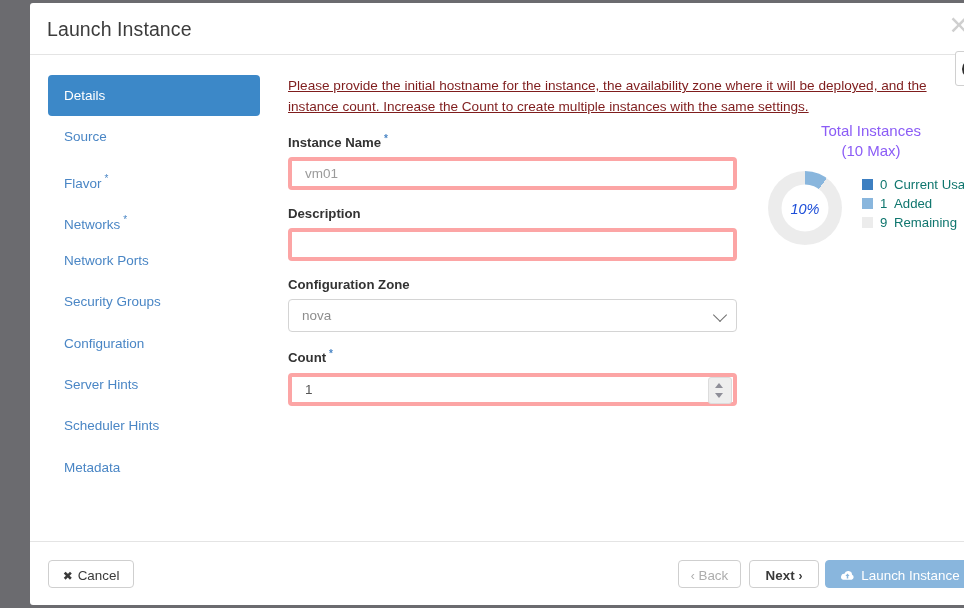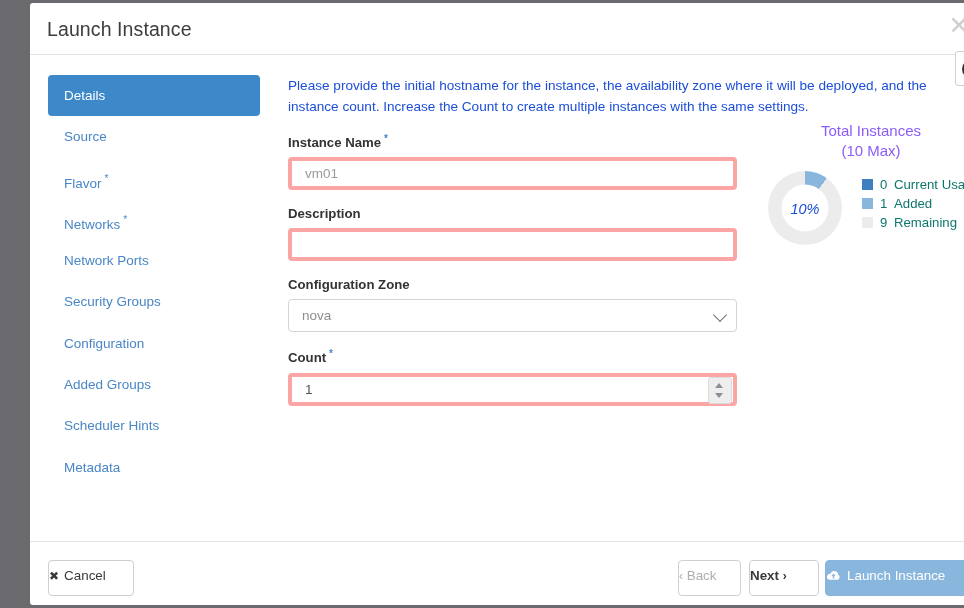--- a/index.html
+++ b/index.html
@@ -142,22 +142,23 @@
   #form-area {
     position: absolute;
     left: 258px;
     top: 72px;
     width: 670px;
   }
   #intro-text {
     width: 667px;
     font-size: 13.6px;
     line-height: 21px;
-    color: #1d4ed8;
+    color: #7f1d1d;
     margin: 0 0 16px 0;
+    text-decoration: underline;
   }
   .field-label {
     font-size: 13.2px;
     font-weight: bold;
     color: #333333;
     margin: 0 0 7px 0;
   }
   .field-block { margin-bottom: 16px; }
   .text-input {
     width: 449px;
@@ -303,29 +304,30 @@
   }
   #footer {
     position: absolute;
     left: 0;
     top: 539px;
     width: 953px;
     height: 63px;
   }
   .btn {
     position: absolute;
-    height: 36px;
+    height: 28px;
     border: 1px solid #cfcfcf;
     border-radius: 4px;
     background: #ffffff;
     font-size: 13.4px;
     color: #3a3a3a;
     line-height: 30px;
     box-sizing: border-box;
     cursor: pointer;
+    text-align: center;
     white-space: nowrap;
     font-family: "Liberation Sans", sans-serif;
   }
   #cancel-btn { left: 18px; top: 18px; width: 86px; }
   #cancel-x {
     font-family: "DejaVu Sans", sans-serif;
     font-weight: bold;
     font-size: 12px;
     margin-right: 5px;
   }
@@ -369,21 +371,21 @@
   </div>
 
   <div id="sidebar">
       <div class="nav-item active"><span>Details</span></div>
       <div class="nav-item"><span>Source</span></div>
       <div class="nav-item"><span>Flavor</span><span class="req-star">*</span></div>
       <div class="nav-item"><span>Networks</span><span class="req-star">*</span></div>
       <div class="nav-item"><span>Network Ports</span></div>
       <div class="nav-item"><span>Security Groups</span></div>
       <div class="nav-item"><span>Configuration</span></div>
-      <div class="nav-item"><span>Added Groups</span></div>
+      <div class="nav-item"><span>Server Hints</span></div>
       <div class="nav-item"><span>Scheduler Hints</span></div>
       <div class="nav-item"><span>Metadata</span></div>
     </div>
 
   <div id="form-area">
 
     <p id="intro-text">Please provide the initial hostname for the instance, the availability zone where it will be deployed, and the instance count. Increase the Count to create multiple instances with the same settings.</p>
 
     <div class="field-block">
       <div class="field-label">

